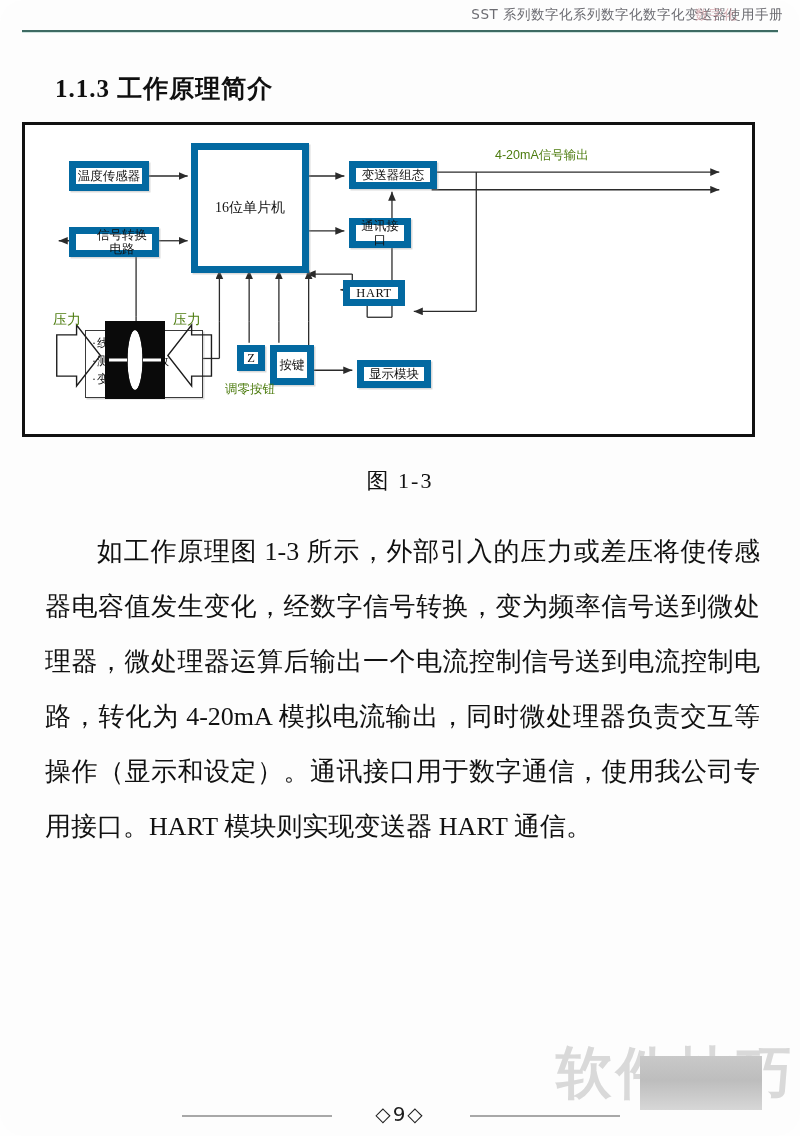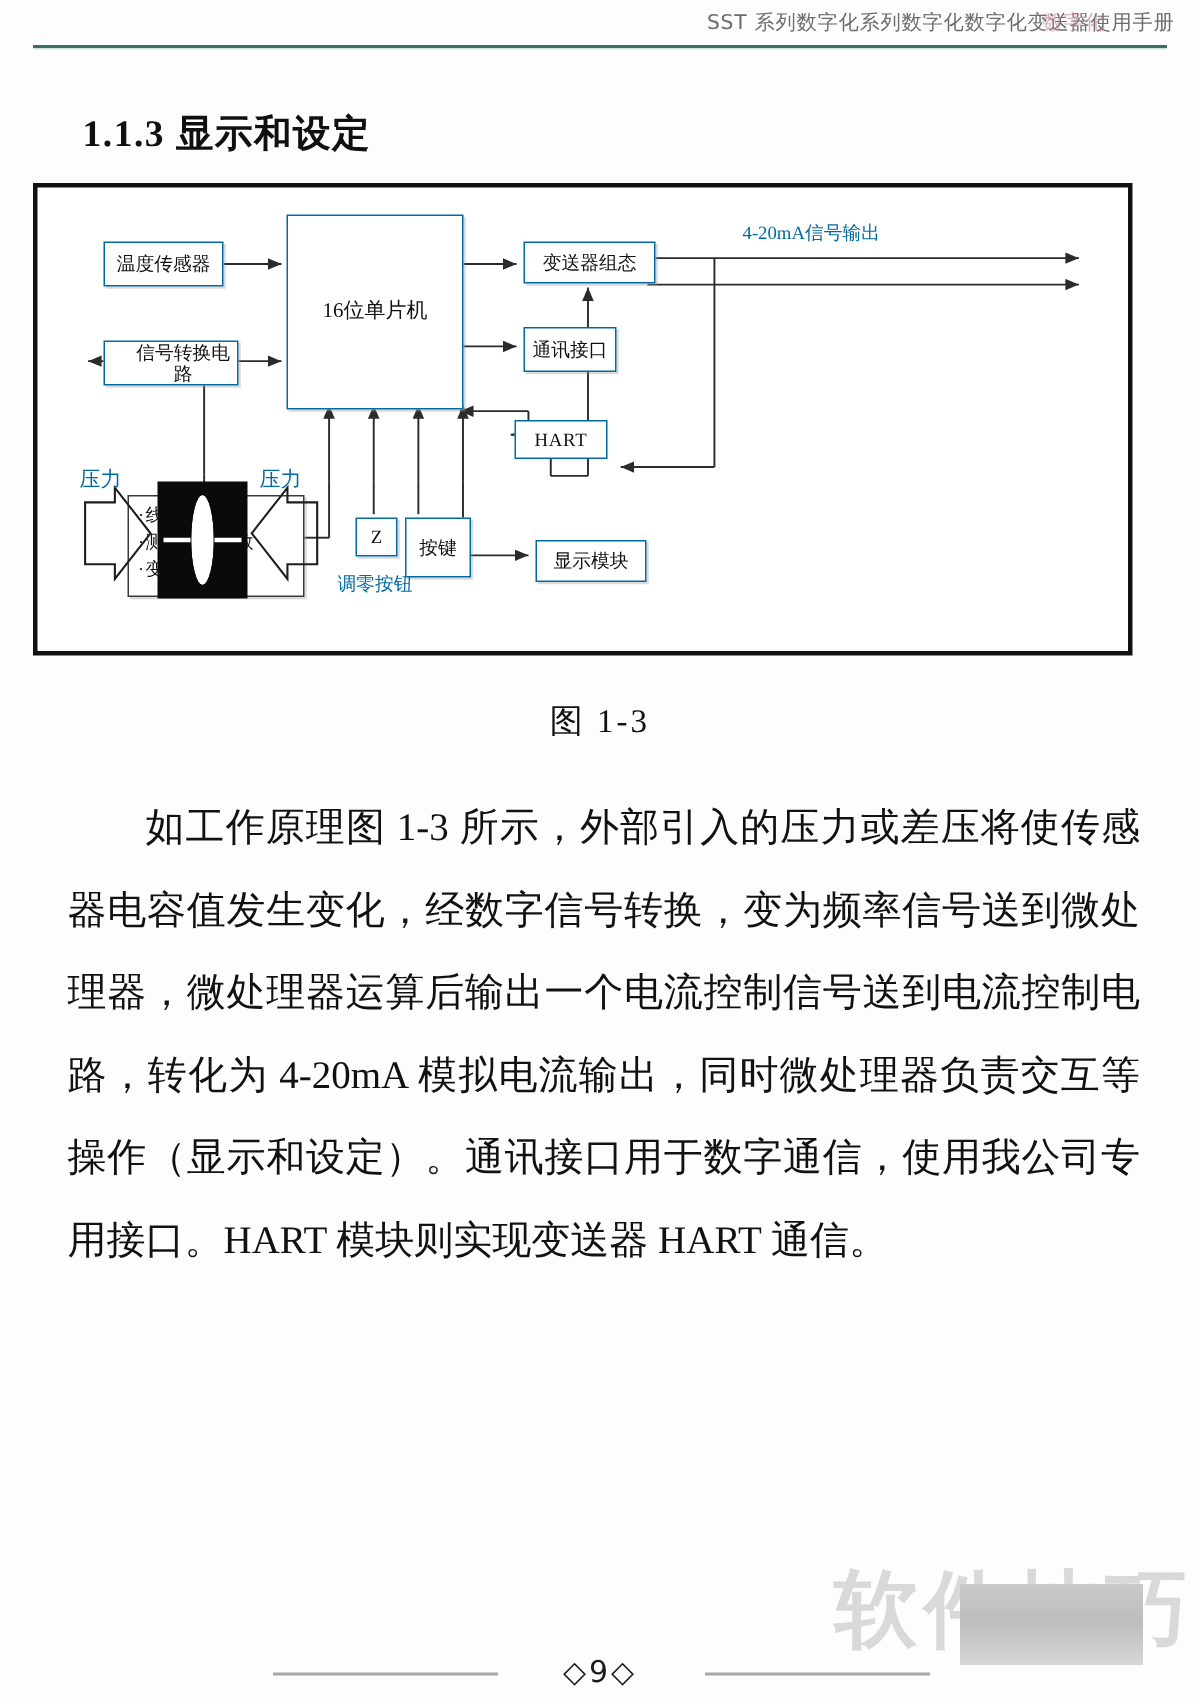--- a/index.html
+++ b/index.html
@@ -47,30 +47,30 @@
   
   .fig-frame {
     position:absolute; left:22px; top:122px;
     width:733px; height:315px;
     border:3px solid #111; background:#fff;
   }
   .dg { position:absolute; left:0; top:0; width:100%; height:100%; }
 
   
   .bx {
-    position:absolute; border:1px solid #0369a1; background:#fff;
+    position:absolute; border:7px solid #0369a1; background:#fff;
     display:flex; align-items:center; justify-content:center;
     font-size:12.5px; color:#111; line-height:1.15; text-align:center;
     font-family:"Liberation Serif","DejaVu Serif",serif;
     box-shadow: 1.5px 1.5px 0 rgba(150,150,150,.35);
   }
   .bx.plain { box-shadow:none; }
   .lbl {
-    position:absolute; font-size:12.5px; color:#0369a1; white-space:nowrap;
-    font-family:Liberation Serif, serif;
+    position:absolute; font-size:12.5px; color:#4d7c0f; white-space:nowrap;
+    font-family:Liberation Sans, sans-serif;
   }
   .lbl.big { font-size:14px; }
   .const-box {
     position:absolute; border:1px solid #3a3a3a; background:#fff;
     font-size:12px; line-height:1.5; color:#111; padding:3px 5px 3px 6px;
     box-shadow:1.5px 1.5px 0 rgba(150,150,150,.35);
   }
   .const-box div { white-space:nowrap; }
   .const-box .dot { letter-spacing:1px; }
 
@@ -127,21 +127,21 @@
 </style>
 </head>
 <body>
 
 <div class="page">
 
   <div class="hdr-text">SST 系列数字化系列数字化数字化变送器使用手册</div>
   <div class="hdr-ghost">数字化</div>
   <div class="hdr-rule"></div>
 
-  <div class="sec-title">1.1.3 显示和设定</div>
+  <div class="sec-title">1.1.3 工作原理简介</div>
 
   <div class="fig-frame">
     <div class="dg">
 
       <svg class="wires" viewBox="0 0 733 315" preserveAspectRatio="none">
         <defs>
           <marker id="ah" markerWidth="8" markerHeight="8" refX="7" refY="3" orient="auto">
             <path d="M0,0 L7,3 L0,6 z" fill="#2b2b2b"></path>
           </marker>
         </defs>

